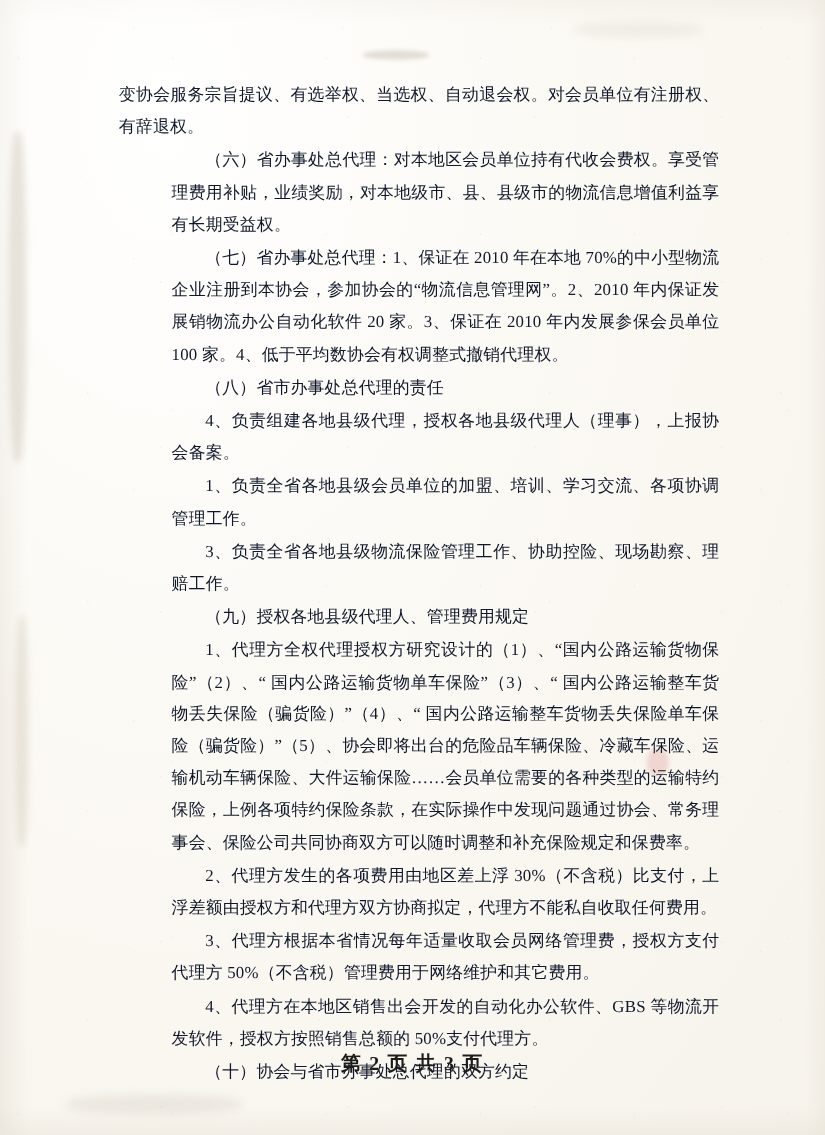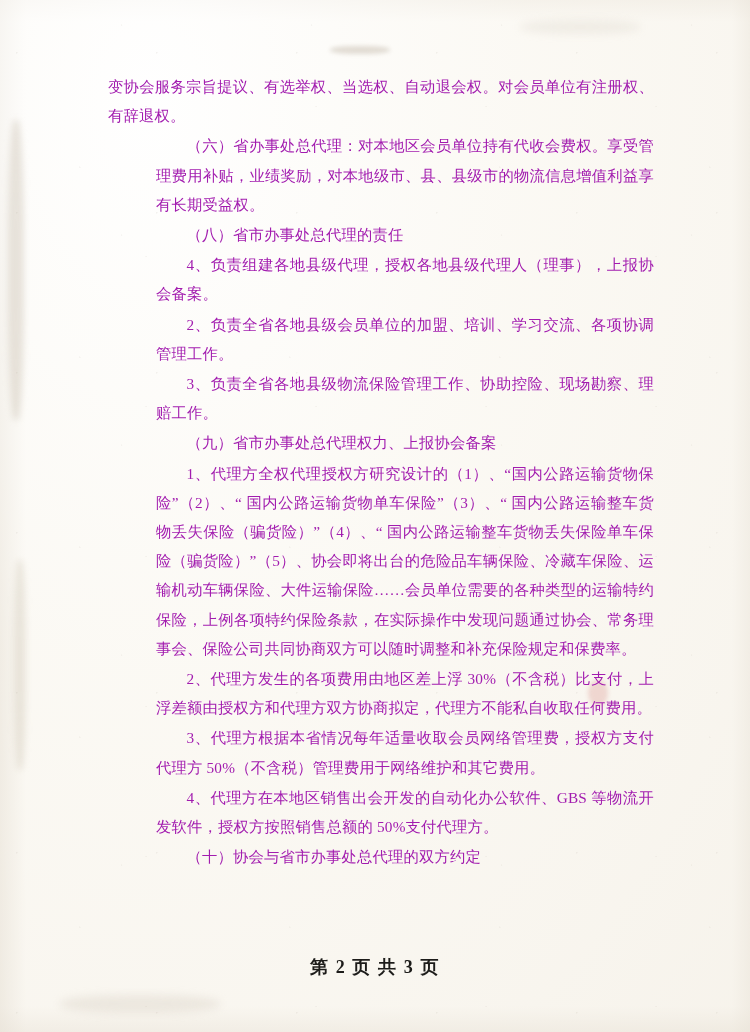--- a/index.html
+++ b/index.html
@@ -44,21 +44,21 @@
   .content {
     position: absolute;
     left: 108px;
     top: 72px;
     width: 546px;
   }
   p {
     margin: 0 0 1px 0;
     font-size: 15.3px;
     line-height: 29.2px;
-    color: #a21caf;
+    color: #0f172a;
     text-align: justify;
     text-justify: inter-ideograph;
     letter-spacing: 0.2px;
   }
   p.indent {
     text-indent: 2em;
     margin-left: 48px;
   }
   .footer {
     position: absolute;
@@ -93,25 +93,26 @@
   <div class="blotch b1"></div>
   <div class="blotch b2"></div>
   <div class="blotch b3"></div>
   <div class="blotch b4"></div>
   <div class="blotch b5"></div>
   <div class="blotch b6"></div>
 
   <div class="content">
     <p>变协会服务宗旨提议、有选举权、当选权、自动退会权。对会员单位有注册权、有辞退权。</p>
     <p class="indent">（六）省办事处总代理：对本地区会员单位持有代收会费权。享受管理费用补贴，业绩奖励，对本地级市、县、县级市的物流信息增值利益享有长期受益权。</p>
+    <p class="indent">（七）省办事处总代理：1、保证在 2010 年在本地 70%的中小型物流企业注册到本协会，参加协会的“物流信息管理网”。2、2010 年内保证发展销物流办公自动化软件 20 家。3、保证在 2010 年内发展参保会员单位 100 家。4、低于平均数协会有权调整式撤销代理权。</p>
     <p class="indent">（八）省市办事处总代理的责任</p>
     <p class="indent">4、负责组建各地县级代理，授权各地县级代理人（理事），上报协会备案。</p>
-    <p class="indent">2、负责全省各地县级会员单位的加盟、培训、学习交流、各项协调管理工作。</p>
+    <p class="indent">1、负责全省各地县级会员单位的加盟、培训、学习交流、各项协调管理工作。</p>
     <p class="indent">3、负责全省各地县级物流保险管理工作、协助控险、现场勘察、理赔工作。</p>
-    <p class="indent">（九）省市办事处总代理权力、上报协会备案</p>
+    <p class="indent">（九）授权各地县级代理人、管理费用规定</p>
     <p class="indent">1、代理方全权代理授权方研究设计的（1）、“国内公路运输货物保险”（2）、“ 国内公路运输货物单车保险”（3）、“ 国内公路运输整车货物丢失保险（骗货险）”（4）、“ 国内公路运输整车货物丢失保险单车保险（骗货险）”（5）、协会即将出台的危险品车辆保险、冷藏车保险、运输机动车辆保险、大件运输保险……会员单位需要的各种类型的运输特约保险，上例各项特约保险条款，在实际操作中发现问题通过协会、常务理事会、保险公司共同协商双方可以随时调整和补充保险规定和保费率。</p>
     <p class="indent">2、代理方发生的各项费用由地区差上浮 30%（不含税）比支付，上浮差额由授权方和代理方双方协商拟定，代理方不能私自收取任何费用。</p>
     <p class="indent">3、代理方根据本省情况每年适量收取会员网络管理费，授权方支付代理方 50%（不含税）管理费用于网络维护和其它费用。</p>
     <p class="indent">4、代理方在本地区销售出会开发的自动化办公软件、GBS 等物流开发软件，授权方按照销售总额的 50%支付代理方。</p>
     <p class="indent">（十）协会与省市办事处总代理的双方约定</p>
 
   </div>
 
   <div class="footer">第 2 页 共 3 页</div>
   <div class="speckle"></div>

